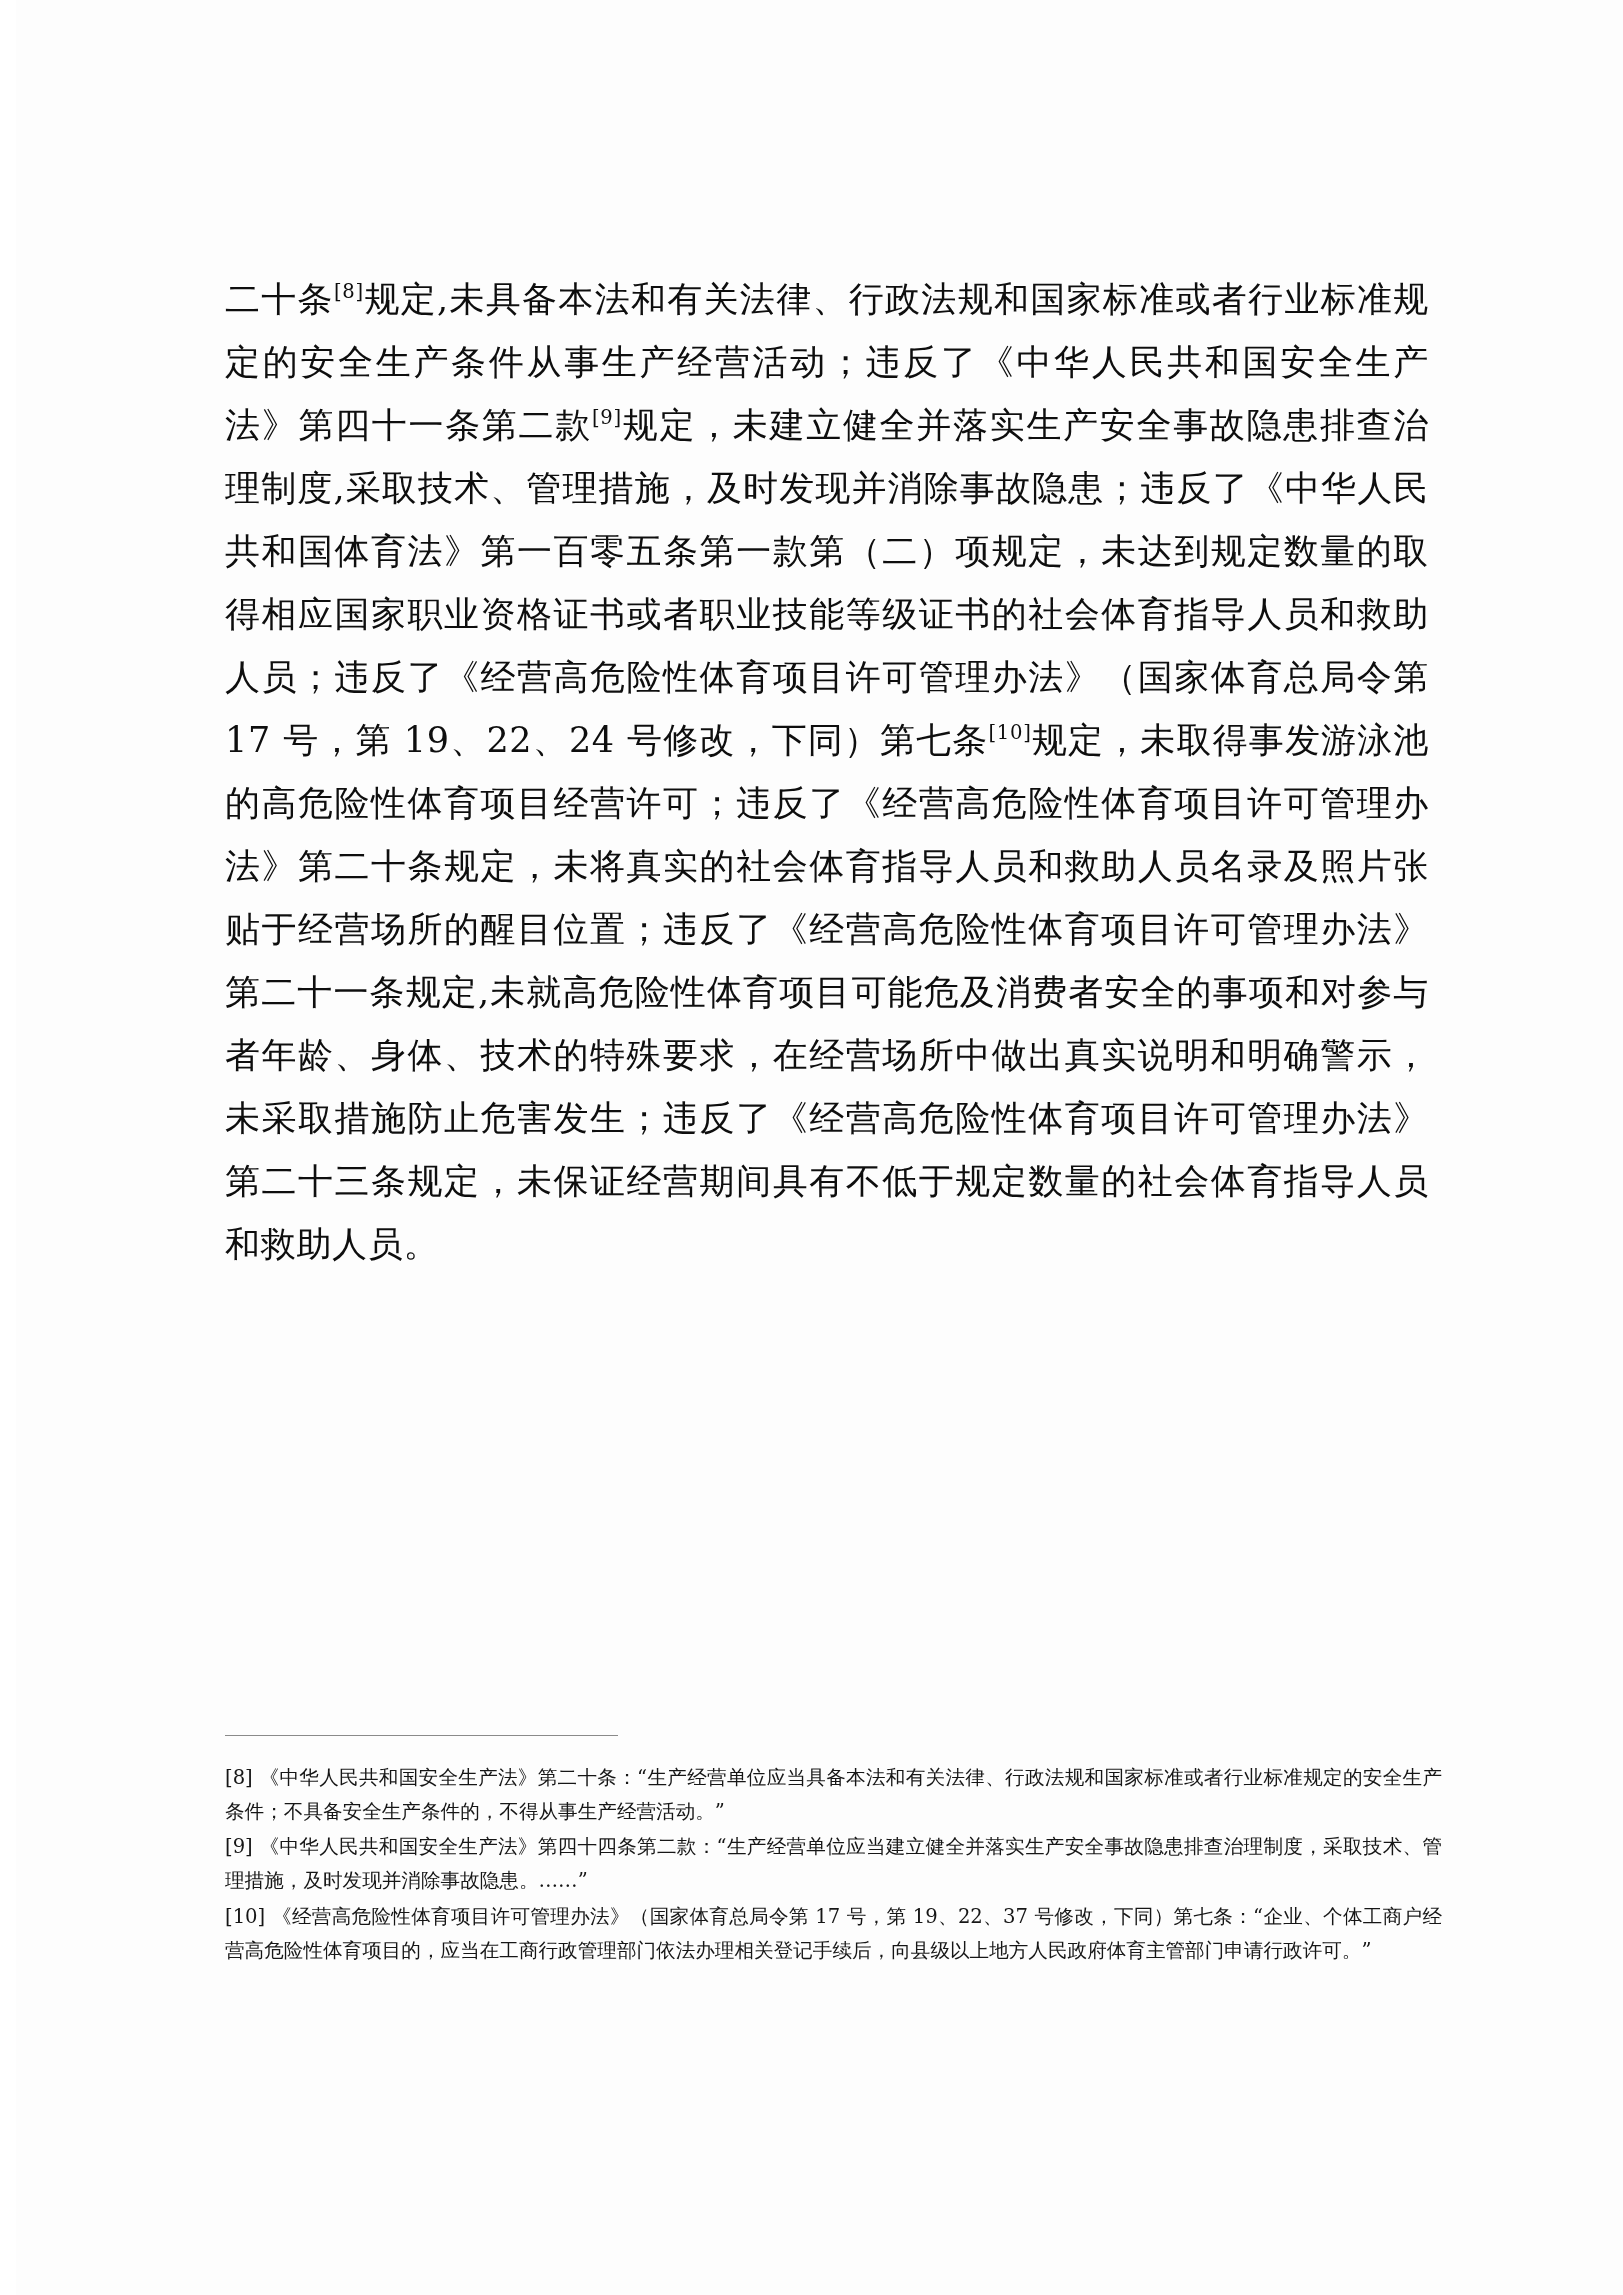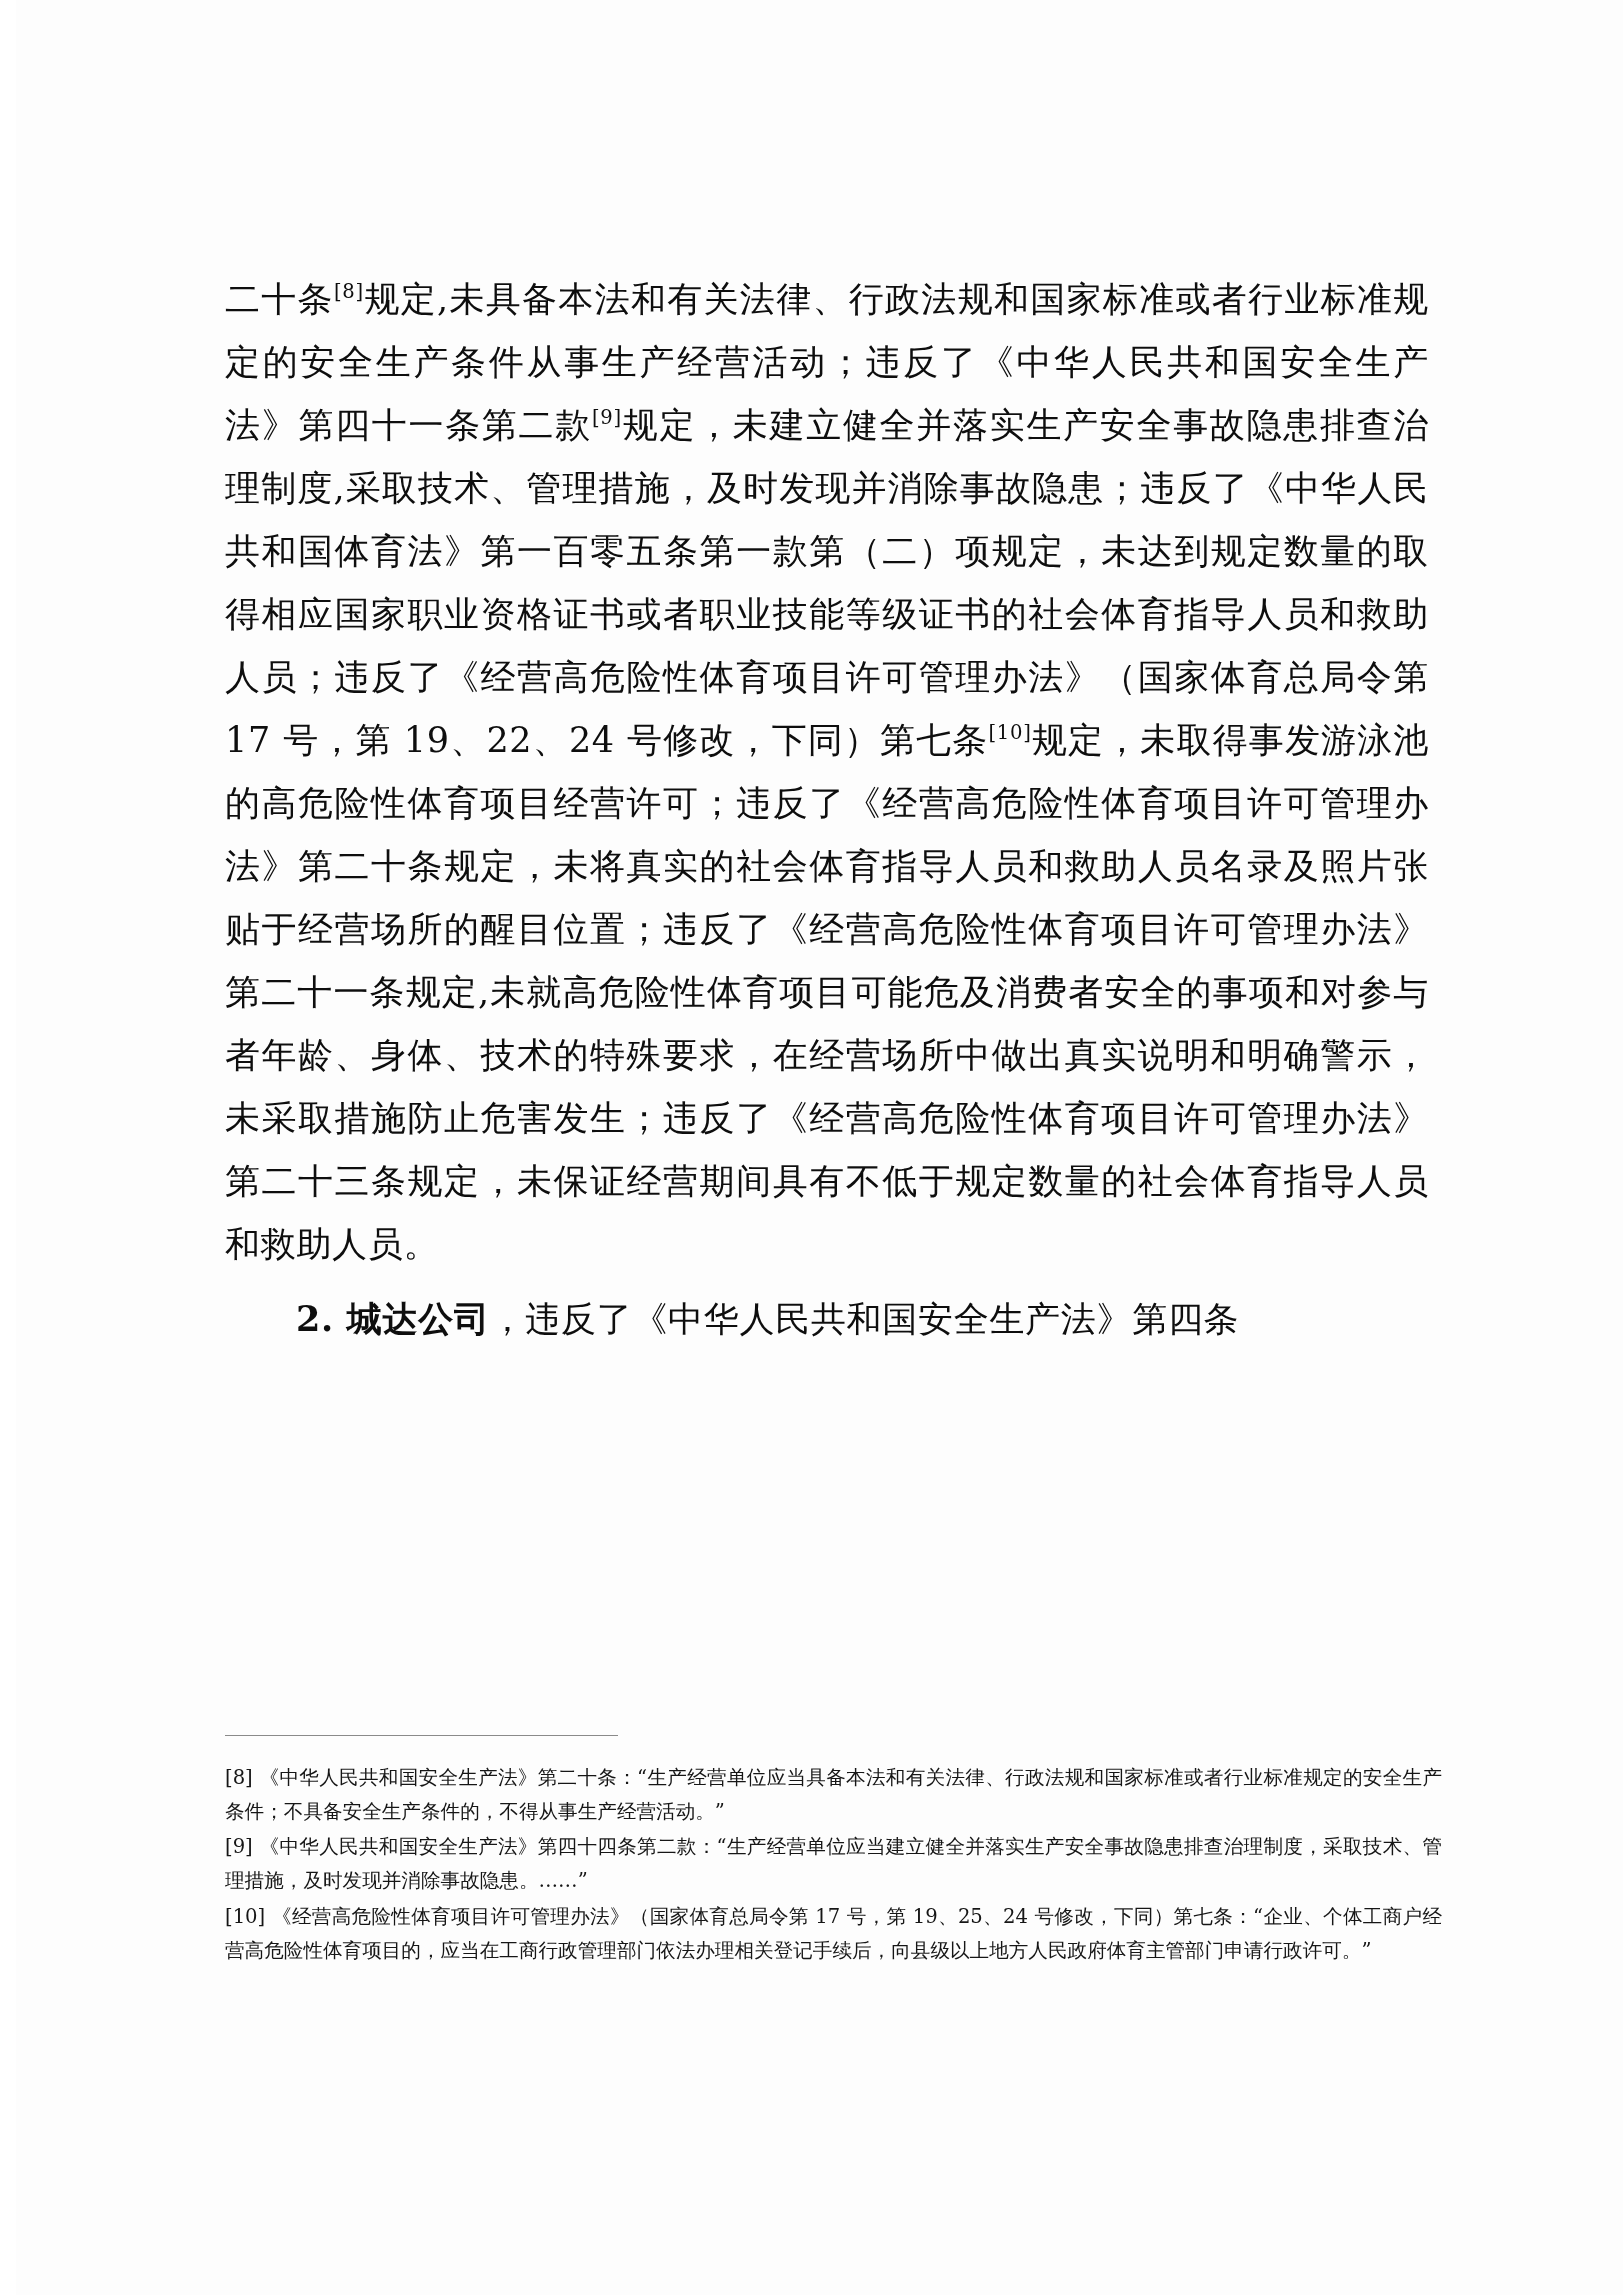--- a/index.html
+++ b/index.html
@@ -88,26 +88,25 @@
   }
 </style>
 </head>
 <body>
 
 <div class="page">
 
   <div class="content">
     <p class="body-para"><span>二十条</span><span class="sup">[8]</span><span>规定,未具备本法和有关法律、行政法规和国家标准或者行业标准规定的安全生产条件从事生产经营活动；违反了《中华人民共和国安全生产法》第四十一条第二款</span><span class="sup">[9]</span><span>规定，未建立健全并落实生产安全事故隐患排查治理制度,采取技术、管理措施，及时发现并消除事故隐患；违反了《中华人民共和国体育法》第一百零五条第一款第（二）项规定，未达到规定数量的取得相应国家职业资格证书或者职业技能等级证书的社会体育指导人员和救助人员；违反了《经营高危险性体育项目许可管理办法》（国家体育总局令第 17 号，第 19、22、24 号修改，下同）第七条</span><span class="sup">[10]</span><span>规定，未取得事发游泳池的高危险性体育项目经营许可；违反了《经营高危险性体育项目许可管理办法》第二十条规定，未将真实的社会体育指导人员和救助人员名录及照片张贴于经营场所的醒目位置；违反了《经营高危险性体育项目许可管理办法》第二十一条规定,未就高危险性体育项目可能危及消费者安全的事项和对参与者年龄、身体、技术的特殊要求，在经营场所中做出真实说明和明确警示，未采取措施防止危害发生；违反了《经营高危险性体育项目许可管理办法》第二十三条规定，未保证经营期间具有不低于规定数量的社会体育指导人员和救助人员。</span></p>
 
-    <p class="body-para para-indent"><span class="bold-name">2. 城达公司</span><span>，违反了《中华人民共和国安全生产法》第四条</span></p>
   </div>
 
   <div class="rule"></div>
 
   <div class="footnotes">
     <p class="footnote"><span class="marker">[8]</span><span>《中华人民共和国安全生产法》第二十条：“生产经营单位应当具备本法和有关法律、行政法规和国家标准或者行业标准规定的安全生产条件；不具备安全生产条件的，不得从事生产经营活动。”</span></p>
     <p class="footnote"><span class="marker">[9]</span><span>《中华人民共和国安全生产法》第四十四条第二款：“生产经营单位应当建立健全并落实生产安全事故隐患排查治理制度，采取技术、管理措施，及时发现并消除事故隐患。……”</span></p>
-    <p class="footnote"><span class="marker">[10]</span><span>《经营高危险性体育项目许可管理办法》（国家体育总局令第 17 号，第 19、25、24 号修改，下同）第七条：“企业、个体工商户经营高危险性体育项目的，应当在工商行政管理部门依法办理相关登记手续后，向县级以上地方人民政府体育主管部门申请行政许可。”</span></p>
+    <p class="footnote"><span class="marker">[10]</span><span>《经营高危险性体育项目许可管理办法》（国家体育总局令第 17 号，第 19、22、37 号修改，下同）第七条：“企业、个体工商户经营高危险性体育项目的，应当在工商行政管理部门依法办理相关登记手续后，向县级以上地方人民政府体育主管部门申请行政许可。”</span></p>
   </div>
 
 
 </div>
 
 
 </body></html>

